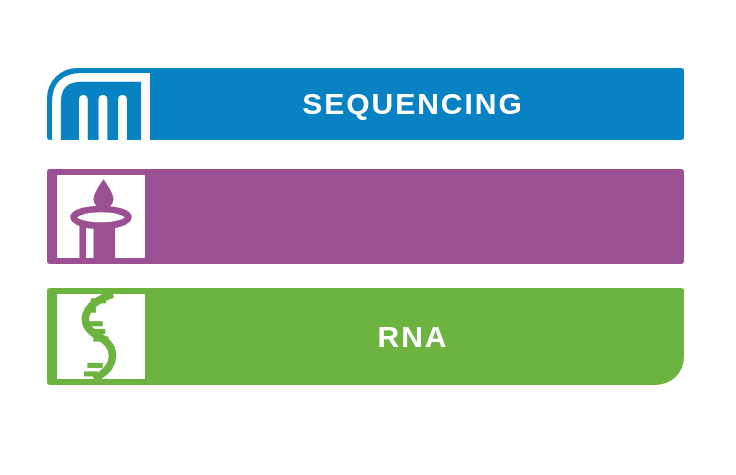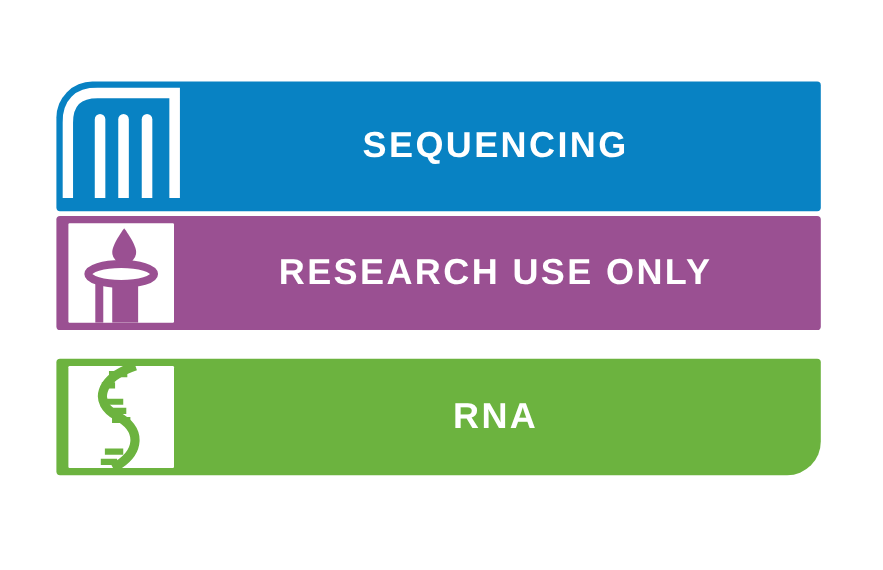--- a/index.html
+++ b/index.html
@@ -2,21 +2,21 @@
 <html><head>
 <meta charset="utf-8">
 <style>
   html,body{margin:0;padding:0;}
   body{
     width:736px;height:475px;background:#ffffff;position:relative;overflow:hidden;
     font-family:"Liberation Sans","DejaVu Sans",sans-serif;
   }
   .stage{position:absolute;left:47px;top:68px;width:637px;}
   .bar{position:relative;}
-  .bar-seq{height:108px;border-radius:30px 3px 3px 3px;margin-bottom:4px;}
+  .bar-seq{height:72px;border-radius:30px 3px 3px 3px;margin-bottom:29px;}
   .bar-ruo{height:95px;border-radius:3px;margin-bottom:22px;}
   .bar-rna{height:97px;border-radius:3px 3px 28px 3px;margin-top:24px;}
   .label{
     position:absolute;left:103px;right:8px;top:0;bottom:0;
     display:flex;align-items:center;justify-content:center;
     color:#ffffff;font-weight:bold;font-size:30px;letter-spacing:2px;white-space:nowrap;
   }
   .icon-seq{position:absolute;left:5px;top:5px;width:98px;height:92px;}
   .icon-seq svg{display:block;width:100%;height:100%;}
   .tile{
@@ -43,21 +43,20 @@
 
   <div class="bar bar-ruo" style="background-color: rgb(154, 80, 146);">
     <span class="tile" style="background-color: rgb(255, 255, 255); color: rgb(154, 80, 146);">
       <svg viewBox="0 0 100 100" preserveAspectRatio="xMidYMid meet" aria-hidden="true">
         <path d="M53 5 C53 5 41 21 41 29 a12 12 0 0 0 24 0 C65 21 53 5 53 5 Z" fill="currentColor"></path>
         <ellipse cx="50" cy="51" rx="33" ry="10" fill="none" stroke="currentColor" stroke-width="8"></ellipse>
         <rect x="24" y="60" width="8" height="40" fill="currentColor"></rect>
         <rect x="41" y="60" width="26" height="40" fill="currentColor"></rect>
       </svg>
     </span>
-    <span class="label">RESEARCH USE ONLY</span>
   </div>
 
   <div class="bar bar-rna" style="background-color: rgb(108, 179, 63);">
     <span class="tile" style="background-color: rgb(255, 255, 255); color: rgb(108, 179, 63);">
       <svg viewBox="0 0 100 100" preserveAspectRatio="xMidYMid meet" aria-hidden="true">
         <path d="M64 0 C28 12 22 36 46 49 C70 62 70 85 42 100" fill="none" stroke="currentColor" stroke-width="9"></path>
         <g stroke="currentColor" stroke-width="6">
           <path d="M38 8 H56"></path>
           <path d="M31 19 H44"></path>
           <path d="M33 35 H52"></path>

